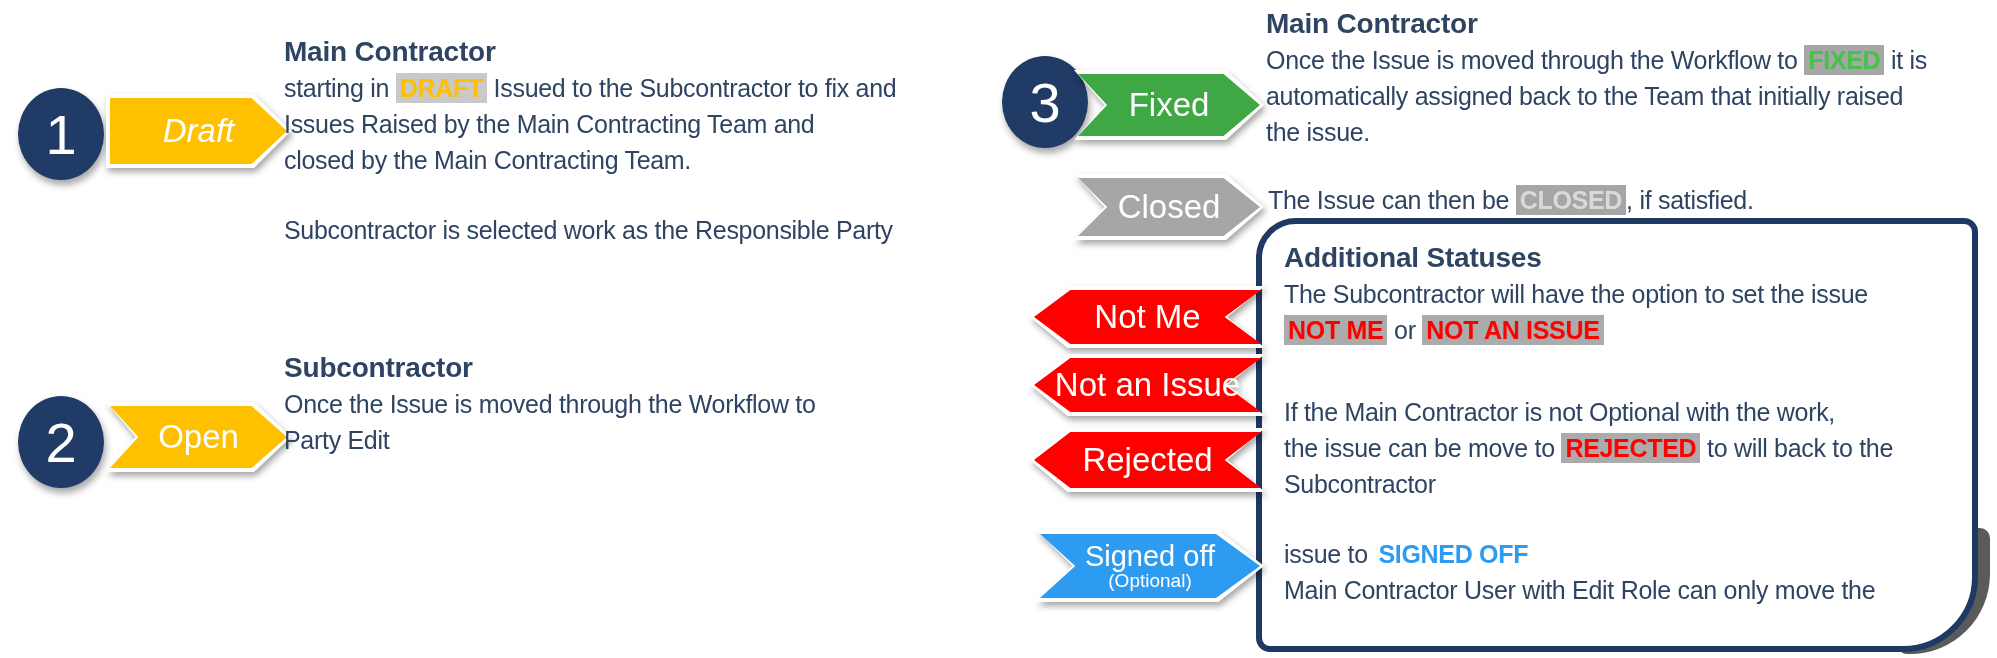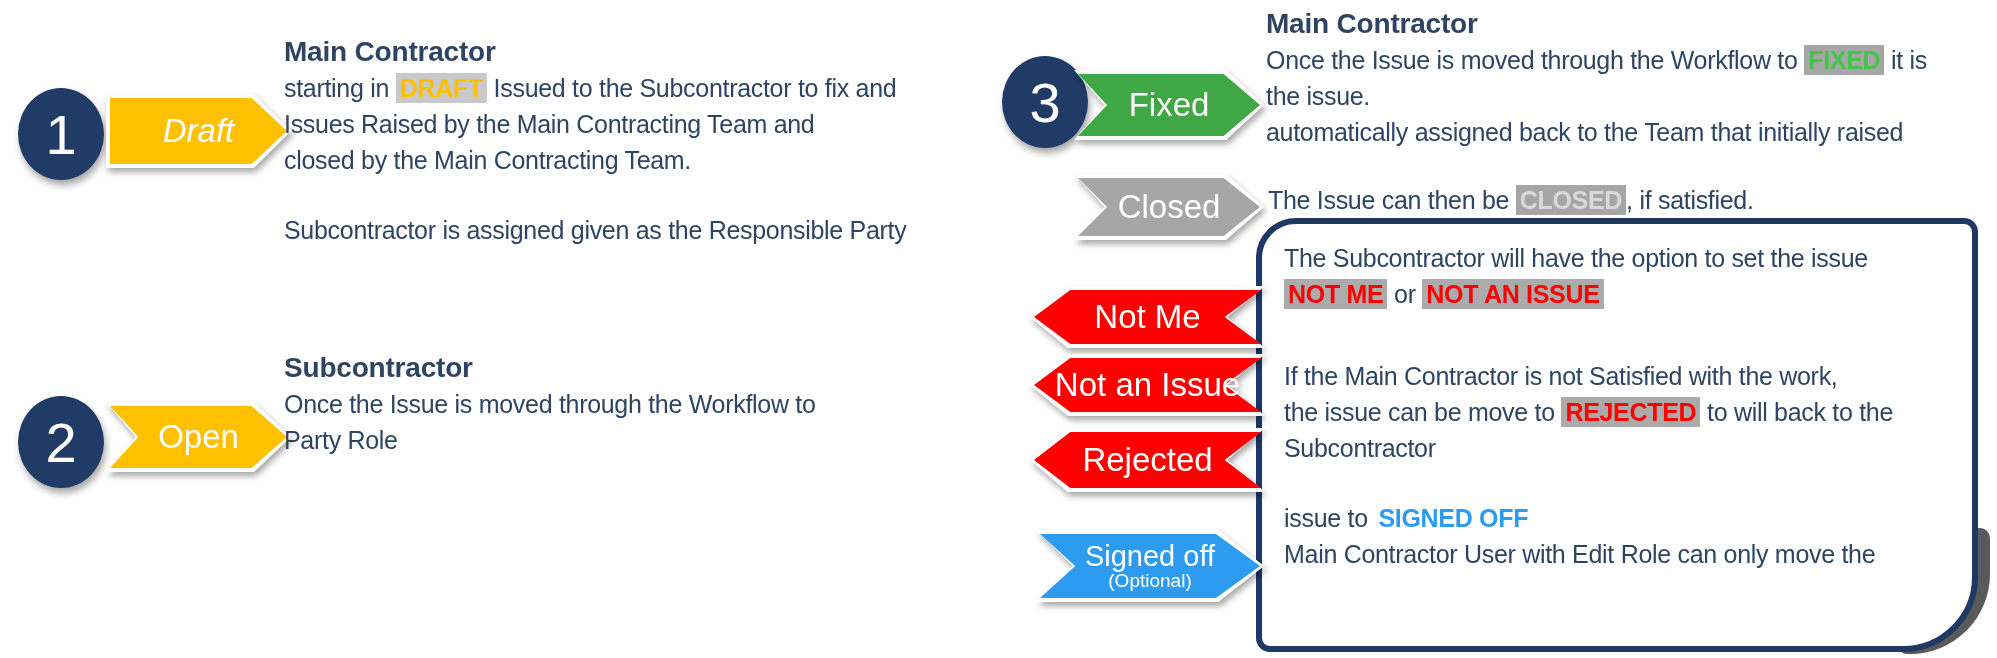--- a/index.html
+++ b/index.html
@@ -85,92 +85,93 @@
       <span>starting in </span><span class="hl hl-yellow">DRAFT</span><span> Issued to the Subcontractor to fix and</span>
     </div>
     <div class="line">
       <span>Issues Raised by the Main Contracting Team and</span>
     </div>
     <div class="line">
       <span>closed by the Main Contracting Team.</span>
     </div>
     <div class="spacer34"></div>
     <div class="line">
-      <span>Subcontractor is assigned given as the Responsible Party</span>
+      <span>Subcontractor is selected work as the Responsible Party</span>
     </div>
   </div>
 
   <div class="step-circle" style="left:18px; top:396px; width:86px; height:92px;">
     <span>2</span>
   </div>
 
   <div class="badge" style="left:106px; top:402px; width:185px; height:70px;">
     <div class="outline shape-chev-r"></div>
     <div class="fill shape-chev-r fill-yellow"></div>
     <div class="label">Open</div>
   </div>
 
   <div class="tblock" style="left:284px; top:350px;">
     <div class="hline">Subcontractor</div>
     <div class="line">
       <span>Once the Issue is moved through the Workflow to</span>
     </div>
     <div class="line">
-      <span>Party Role</span>
+      <span>Party Edit</span>
     </div>
   </div>
 
   <div class="step-circle" style="left:1002px; top:56px; width:86px; height:92px;">
     <span>3</span>
   </div>
 
   <div class="badge" style="left:1074px; top:70px; width:190px; height:70px;">
     <div class="outline shape-chev-r"></div>
     <div class="fill shape-chev-r fill-green"></div>
     <div class="label">Fixed</div>
   </div>
 
   <div class="tblock" style="left:1266px; top:6px;">
     <div class="hline">Main Contractor</div>
     <div class="line">
       <span>Once the Issue is moved through the Workflow to </span><span class="hl hl-green">FIXED</span><span> it is</span>
     </div>
     <div class="line">
+      <span>automatically assigned back to the Team that initially raised</span>
+    </div>
+    <div class="line">
       <span>the issue.</span>
-    </div>
-    <div class="line">
-      <span>automatically assigned back to the Team that initially raised</span>
     </div>
   </div>
 
   <div class="badge" style="left:1074px; top:174px; width:190px; height:66px;">
     <div class="outline shape-chev-r"></div>
     <div class="fill shape-chev-r fill-gray"></div>
     <div class="label">Closed</div>
   </div>
 
   <div class="tblock" style="left:1268px; top:182px;">
     <div class="line">
       <span>The Issue can then be </span><span class="hl hl-closed">CLOSED</span><span>, if satisfied.</span>
     </div>
   </div>
 
   <div class="fold"></div>
   <div class="statuses-box"></div>
 
   <div class="tblock" style="left:1284px; top:240px;">
+    <div class="hline">Additional Statuses</div>
     <div class="line">
       <span>The Subcontractor will have the option to set the issue</span>
     </div>
     <div class="line">
       <span class="hl hl-red">NOT ME</span><span> or </span><span class="hl hl-red">NOT AN ISSUE</span>
     </div>
     <div class="spacer46"></div>
     <div class="line">
-      <span>If the Main Contractor is not Satisfied with the work,</span>
+      <span>If the Main Contractor is not Optional with the work,</span>
     </div>
     <div class="line">
       <span>the issue can be move to </span><span class="hl hl-red">REJECTED</span><span> to will back to the</span>
     </div>
     <div class="line">
       <span>Subcontractor</span>
     </div>
     <div class="spacer34"></div>
     <div class="line">
       <span>issue to </span><span class="hl hl-blue">SIGNED OFF</span>

